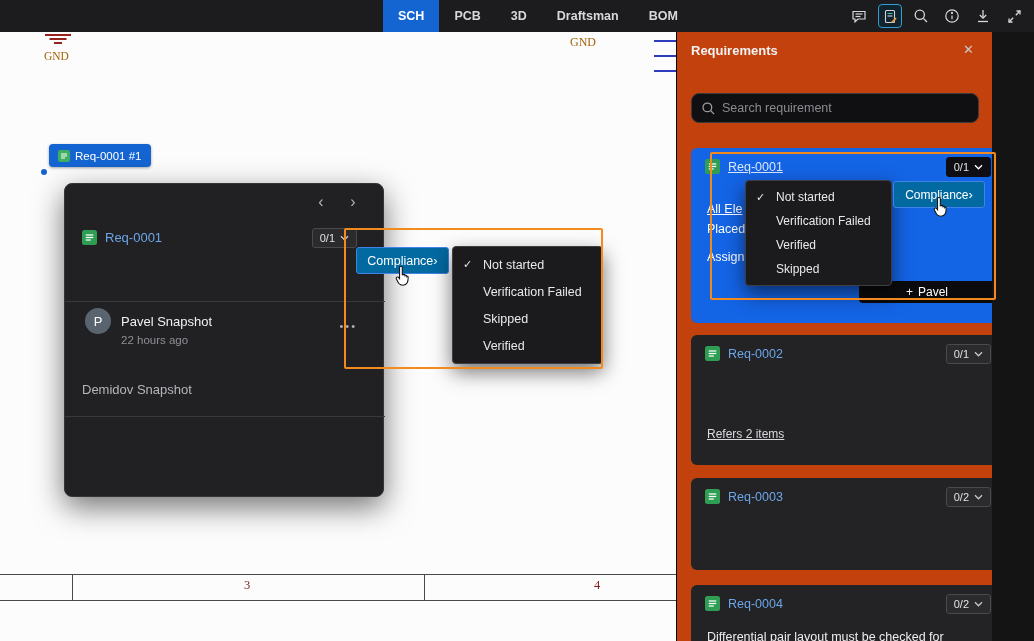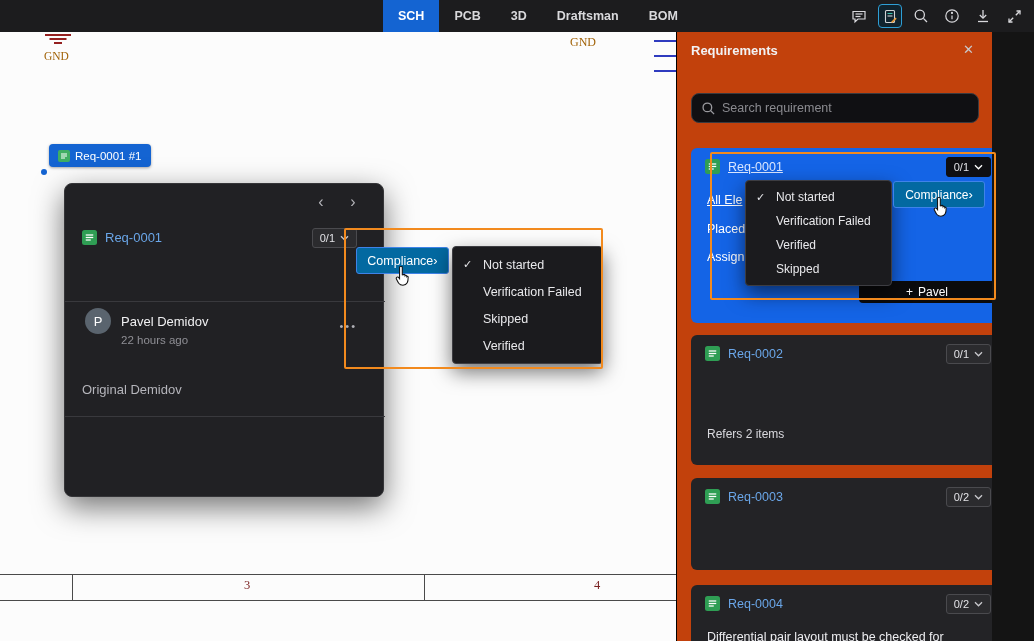--- a/index.html
+++ b/index.html
@@ -73,21 +73,21 @@
   .search-box input { position:absolute; left:30px; top:0; width:250px; height:28px; background:transparent; border:none; outline:none; color:#e6e6e6; font-size:12.5px; font-family:"Liberation Sans", sans-serif; }
   .search-box input::placeholder { color:#8a8a8f; }
   .search-glyph { position:absolute; left:9px; top:7px; }
   .filter-icon { position:absolute; left:316px; top:67px; cursor:pointer; }
 
   .card { position:absolute; left:14px; width:312px; background:#232326; border-radius:6px; }
   .card-head { position:absolute; left:14px; top:11px; display:flex; align-items:center; gap:8px; }
   .card-link { color:#6aa6e8; font-size:12.5px; cursor:pointer; }
   .card-chip { position:absolute; right:12px; top:9px; }
   .card-text { position:absolute; left:16px; top:44px; width:282px; color:#ededf0; font-size:12.5px; line-height:1.35; }
-  .card-meta { position:absolute; left:16px; top:92px; color:#d9d9de; font-size:12px; }
+  .card-meta { position:absolute; left:16px; top:92px; color:#d9d9de; font-size:12px;text-decoration:underline; }
 
   .card-active { top:116px; height:175px; background:#1464e6; }
   .card-active .card-link { color:#d9e6ff; text-decoration:underline; }
   .card-active .chip { background:#0f0f13; border-color:#0f0f13; }
   .frag { position:absolute; left:16px; color:#fff; font-size:12.5px; }
   .bottom-btn { position:absolute; top:133px; height:22px; background:#0b0b0d; border-radius:4px; color:#fff; font-size:12px; display:flex; align-items:center; justify-content:center; gap:5px; cursor:pointer; }
   .scroll-thumb { position:absolute; left:346px; top:116px; width:6px; height:104px; background:#4a4a4f; border-radius:3px; cursor:pointer; }
 
   svg { display:block; }
 </style>
@@ -205,25 +205,25 @@
       <span>0/1</span>
       <svg width="9" height="6" viewBox="0 0 9 6">
           <path d="M1 1.2L4.5 4.8L8 1.2" stroke="#c8c8cc" stroke-width="1.3" fill="none"></path>
         </svg>
     </div>
 
 
     <div class="divider" style="top:117px;"></div>
 
     <div class="avatar">P</div>
-    <div class="author-name">Pavel Demidov</div>
+    <div class="author-name">Pavel Snapshot</div>
     <div class="author-time">22 hours ago</div>
     <div class="more-dots">•••</div>
 
-    <div class="snapshot">Original Demidov</div>
+    <div class="snapshot">Demidov Snapshot</div>
 
     <div class="divider" style="top:232px;"></div>
 
   </div>
 
   <div class="compliance-btn" style="left:356px; top:247px; width:93px;">
     <span>Compliance</span>
     <span class="chev">›</span>
   </div>
 
@@ -281,21 +281,21 @@
             </svg>
         </span>
         <span class="card-link">Req-0001</span>
       </div>
       <div class="chip card-chip">
         <span>0/1</span>
         <svg width="9" height="6" viewBox="0 0 9 6">
             <path d="M1 1.2L4.5 4.8L8 1.2" stroke="#fff" stroke-width="1.3" fill="none"></path>
           </svg>
       </div>
-      <div class="frag" style="top:45px;text-decoration:underline;">All Ele</div>
+      <div class="frag" style="top:54px;text-decoration:underline;">All Ele</div>
       <div class="frag" style="top:74px;">Placed</div>
       <div class="frag" style="top:102px;">Assign</div>
       <div class="bottom-btn" style="left:168px; width:136px;">
         <span>+</span>
         <span>Pavel</span>
       </div>
     </div>
 
     <div class="card" style="top:303px; height:130px;">
       <div class="card-head">

